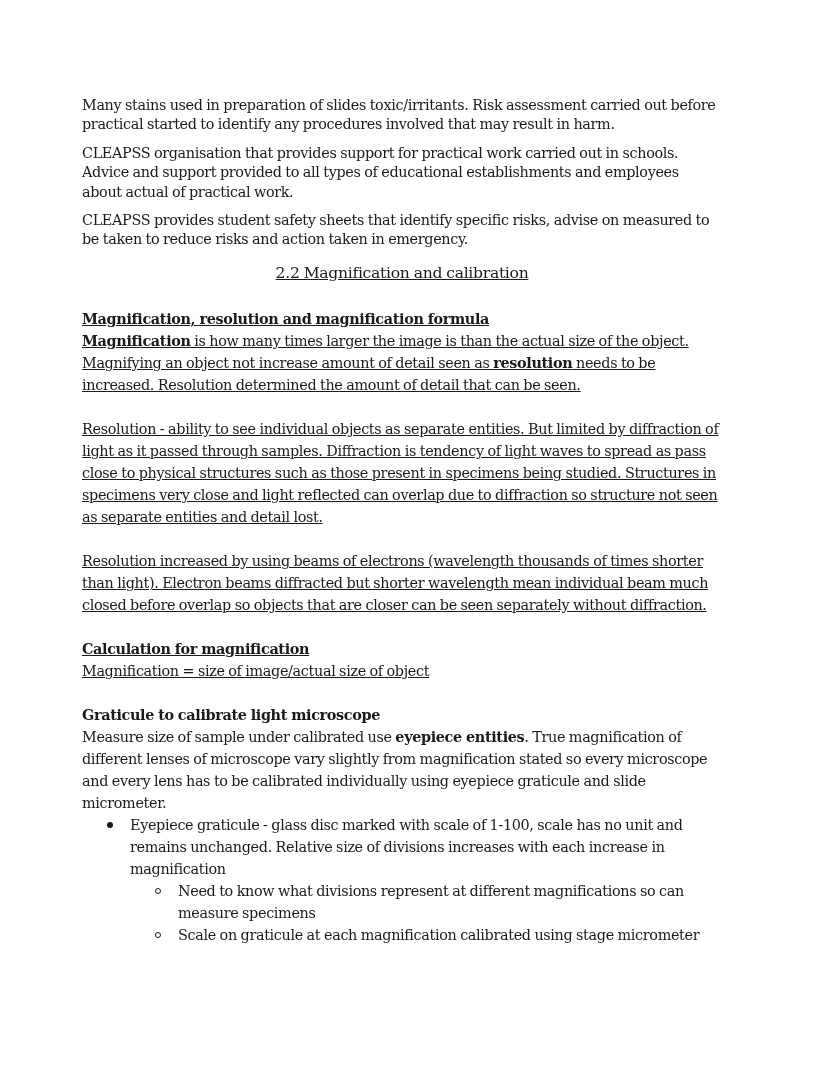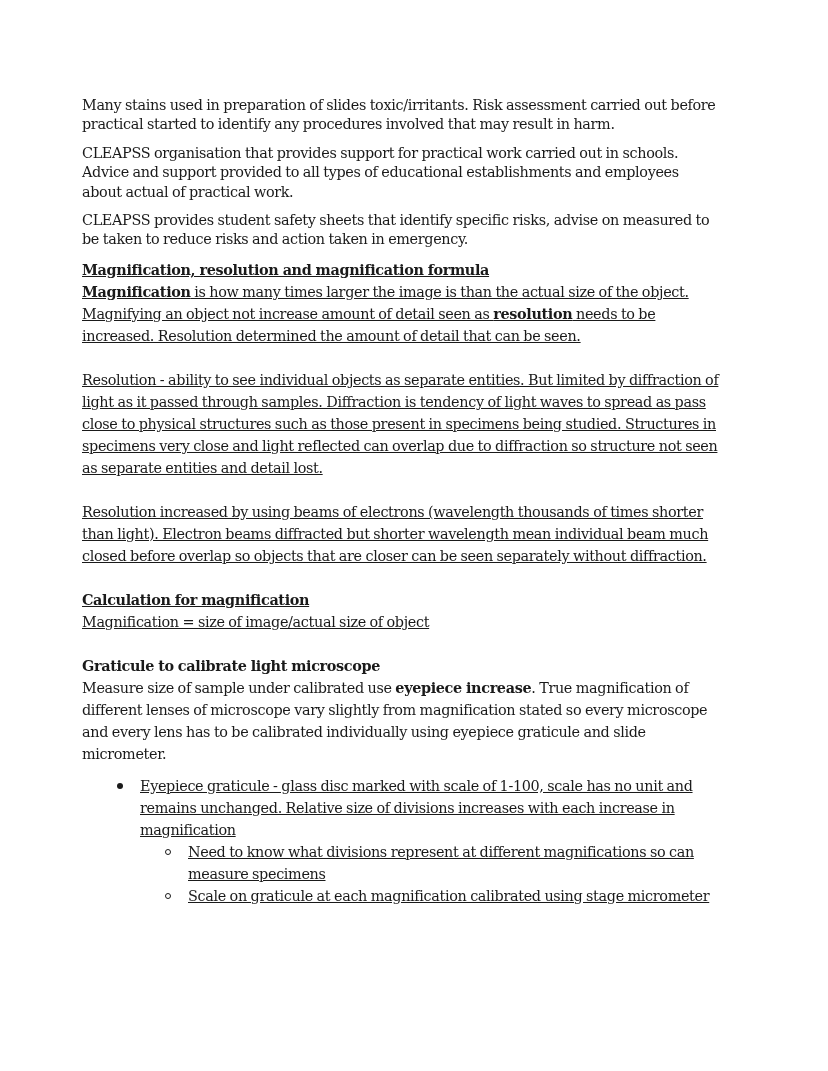--- a/index.html
+++ b/index.html
@@ -36,23 +36,22 @@
       letter-spacing: -0.3px;
     }
     .section-title { font-weight: bold; }
     .body-line {
       line-height: 22px;
     }
     .block { margin-bottom: 22px; text-decoration: underline; }
     b { font-weight: bold; margin-top: 29px; }
     ul.bullets {
       list-style: none;
-      margin: 10px;
+      margin: 0;
       padding: 0;
-      text-decoration: underline;
     }
     ul.bullets > li {
       position: relative;
       padding-left: 48px;
       line-height: 22px;
     }
     .bullet-dot {
       position: absolute;
       left: 25px;
       top: 8px;
@@ -83,20 +82,21 @@
   </style>
 </head>
 <body>
 
 <div class="page">
 
   <p class="intro-para">Many stains used in preparation of slides toxic/irritants. Risk assessment carried out before practical started to identify any procedures involved that may result in harm.</p>
   <p class="intro-para">CLEAPSS organisation that provides support for practical work carried out in schools. Advice and support provided to all types of educational establishments and employees about actual of practical work.</p>
   <p class="intro-para">CLEAPSS provides student safety sheets that identify specific risks, advise on measured to be taken to reduce risks and action taken in emergency.</p>
 
+  <p class="heading">2.2 Magnification and calibration</p>
 
   <div class="block">
     <p class="section-title body-line">Magnification, resolution and magnification formula</p>
     <p class="body-line"><b>Magnification</b><span> is how many times larger the image is than the actual size of the object. Magnifying an object not increase amount of detail seen as </span><b>resolution</b><span> needs to be increased. Resolution determined the amount of detail that can be seen.</span></p>
   </div>
 
   <div class="block">
     <p class="body-line">Resolution - ability to see individual objects as separate entities. But limited by diffraction of light as it passed through samples. Diffraction is tendency of light waves to spread as pass close to physical structures such as those present in specimens being studied. Structures in specimens very close and light reflected can overlap due to diffraction so structure not seen as separate entities and detail lost.</p>
   </div>
 
@@ -104,21 +104,21 @@
     <p class="body-line">Resolution increased by using beams of electrons (wavelength thousands of times shorter than light). Electron beams diffracted but shorter wavelength mean individual beam much closed before overlap so objects that are closer can be seen separately without diffraction.</p>
   </div>
 
   <div class="block">
     <p class="section-title body-line">Calculation for magnification</p>
     <p class="body-line">Magnification = size of image/actual size of object</p>
   </div>
 
   <div>
     <p class="section-title body-line">Graticule to calibrate light microscope</p>
-    <p class="body-line"><span>Measure size of sample under calibrated use </span><b>eyepiece increase</b><span>. True magnification of different lenses of microscope vary slightly from magnification stated so every microscope and every lens has to be calibrated individually using eyepiece graticule and slide micrometer.</span></p>
+    <p class="body-line"><span>Measure size of sample under calibrated use </span><b>eyepiece entities</b><span>. True magnification of different lenses of microscope vary slightly from magnification stated so every microscope and every lens has to be calibrated individually using eyepiece graticule and slide micrometer.</span></p>
 
     <ul class="bullets">
       <li>
         <span class="bullet-dot"></span>
         <span>Eyepiece graticule - glass disc marked with scale of 1-100, scale has no unit and remains unchanged. Relative size of divisions increases with each increase in magnification</span>
         <ul class="sub">
           <li>
             <span class="bullet-circle"></span>
             <span>Need to know what divisions represent at different magnifications so can measure specimens</span>
           </li>

